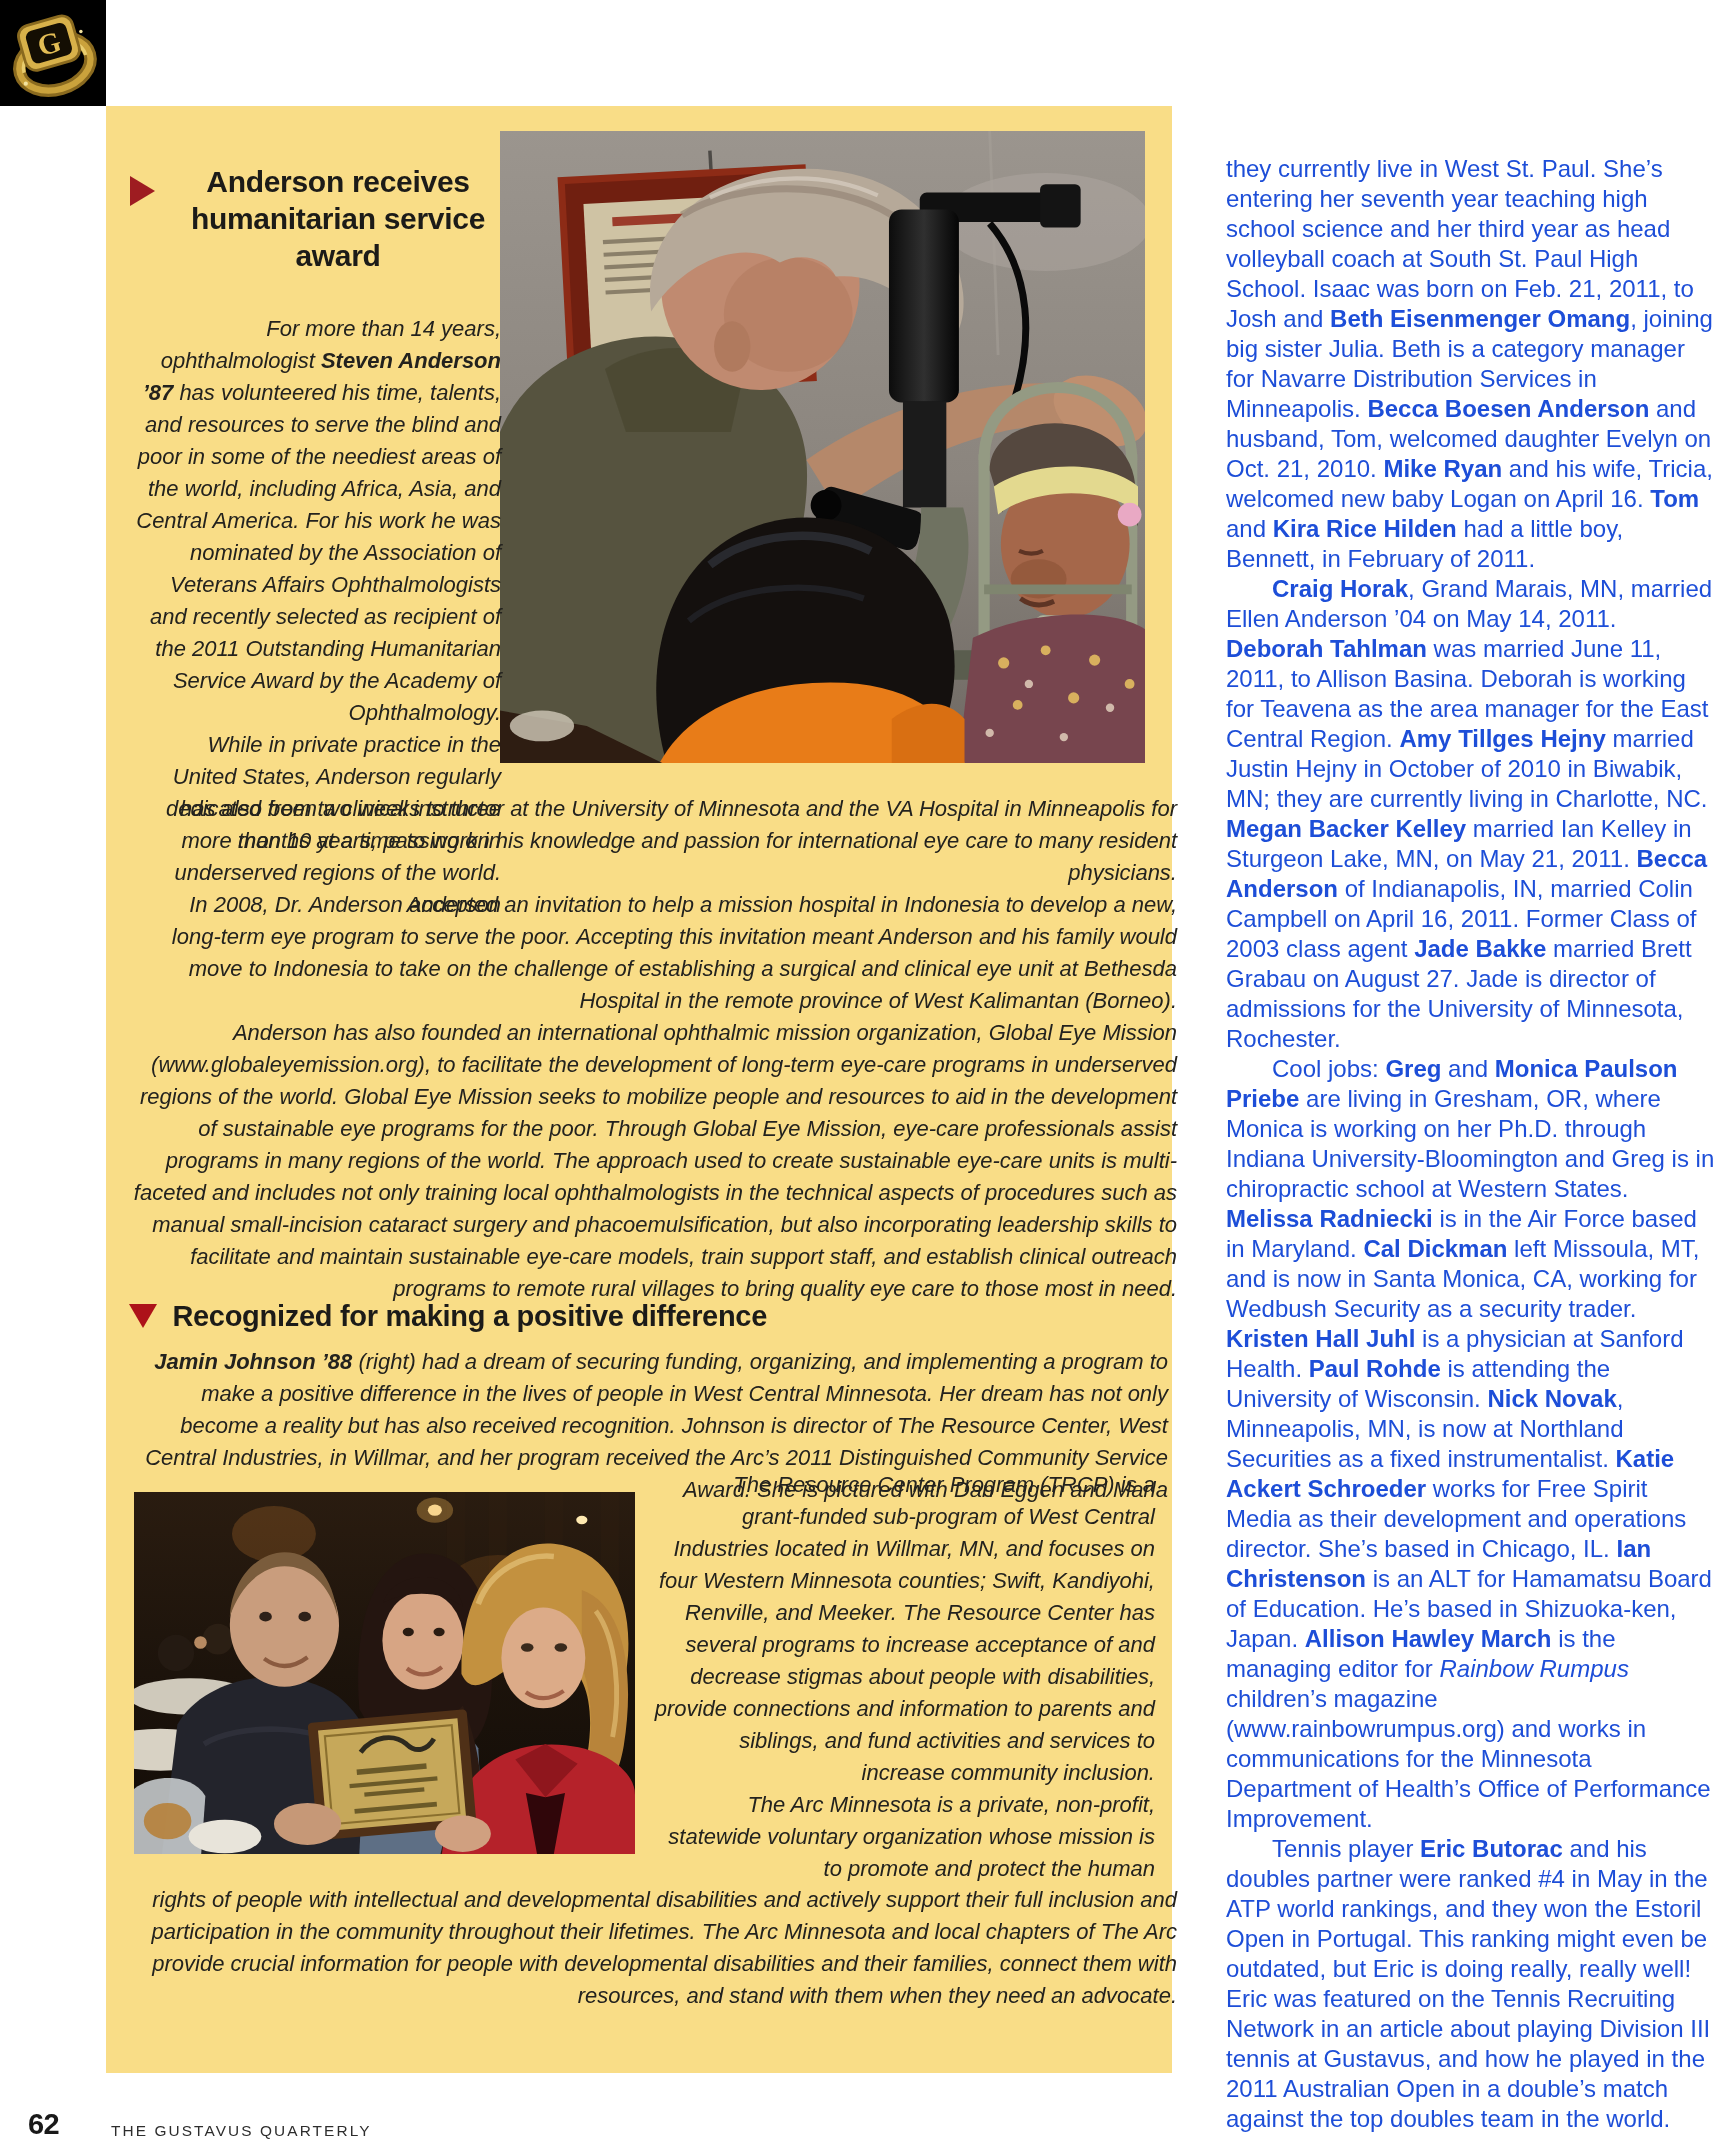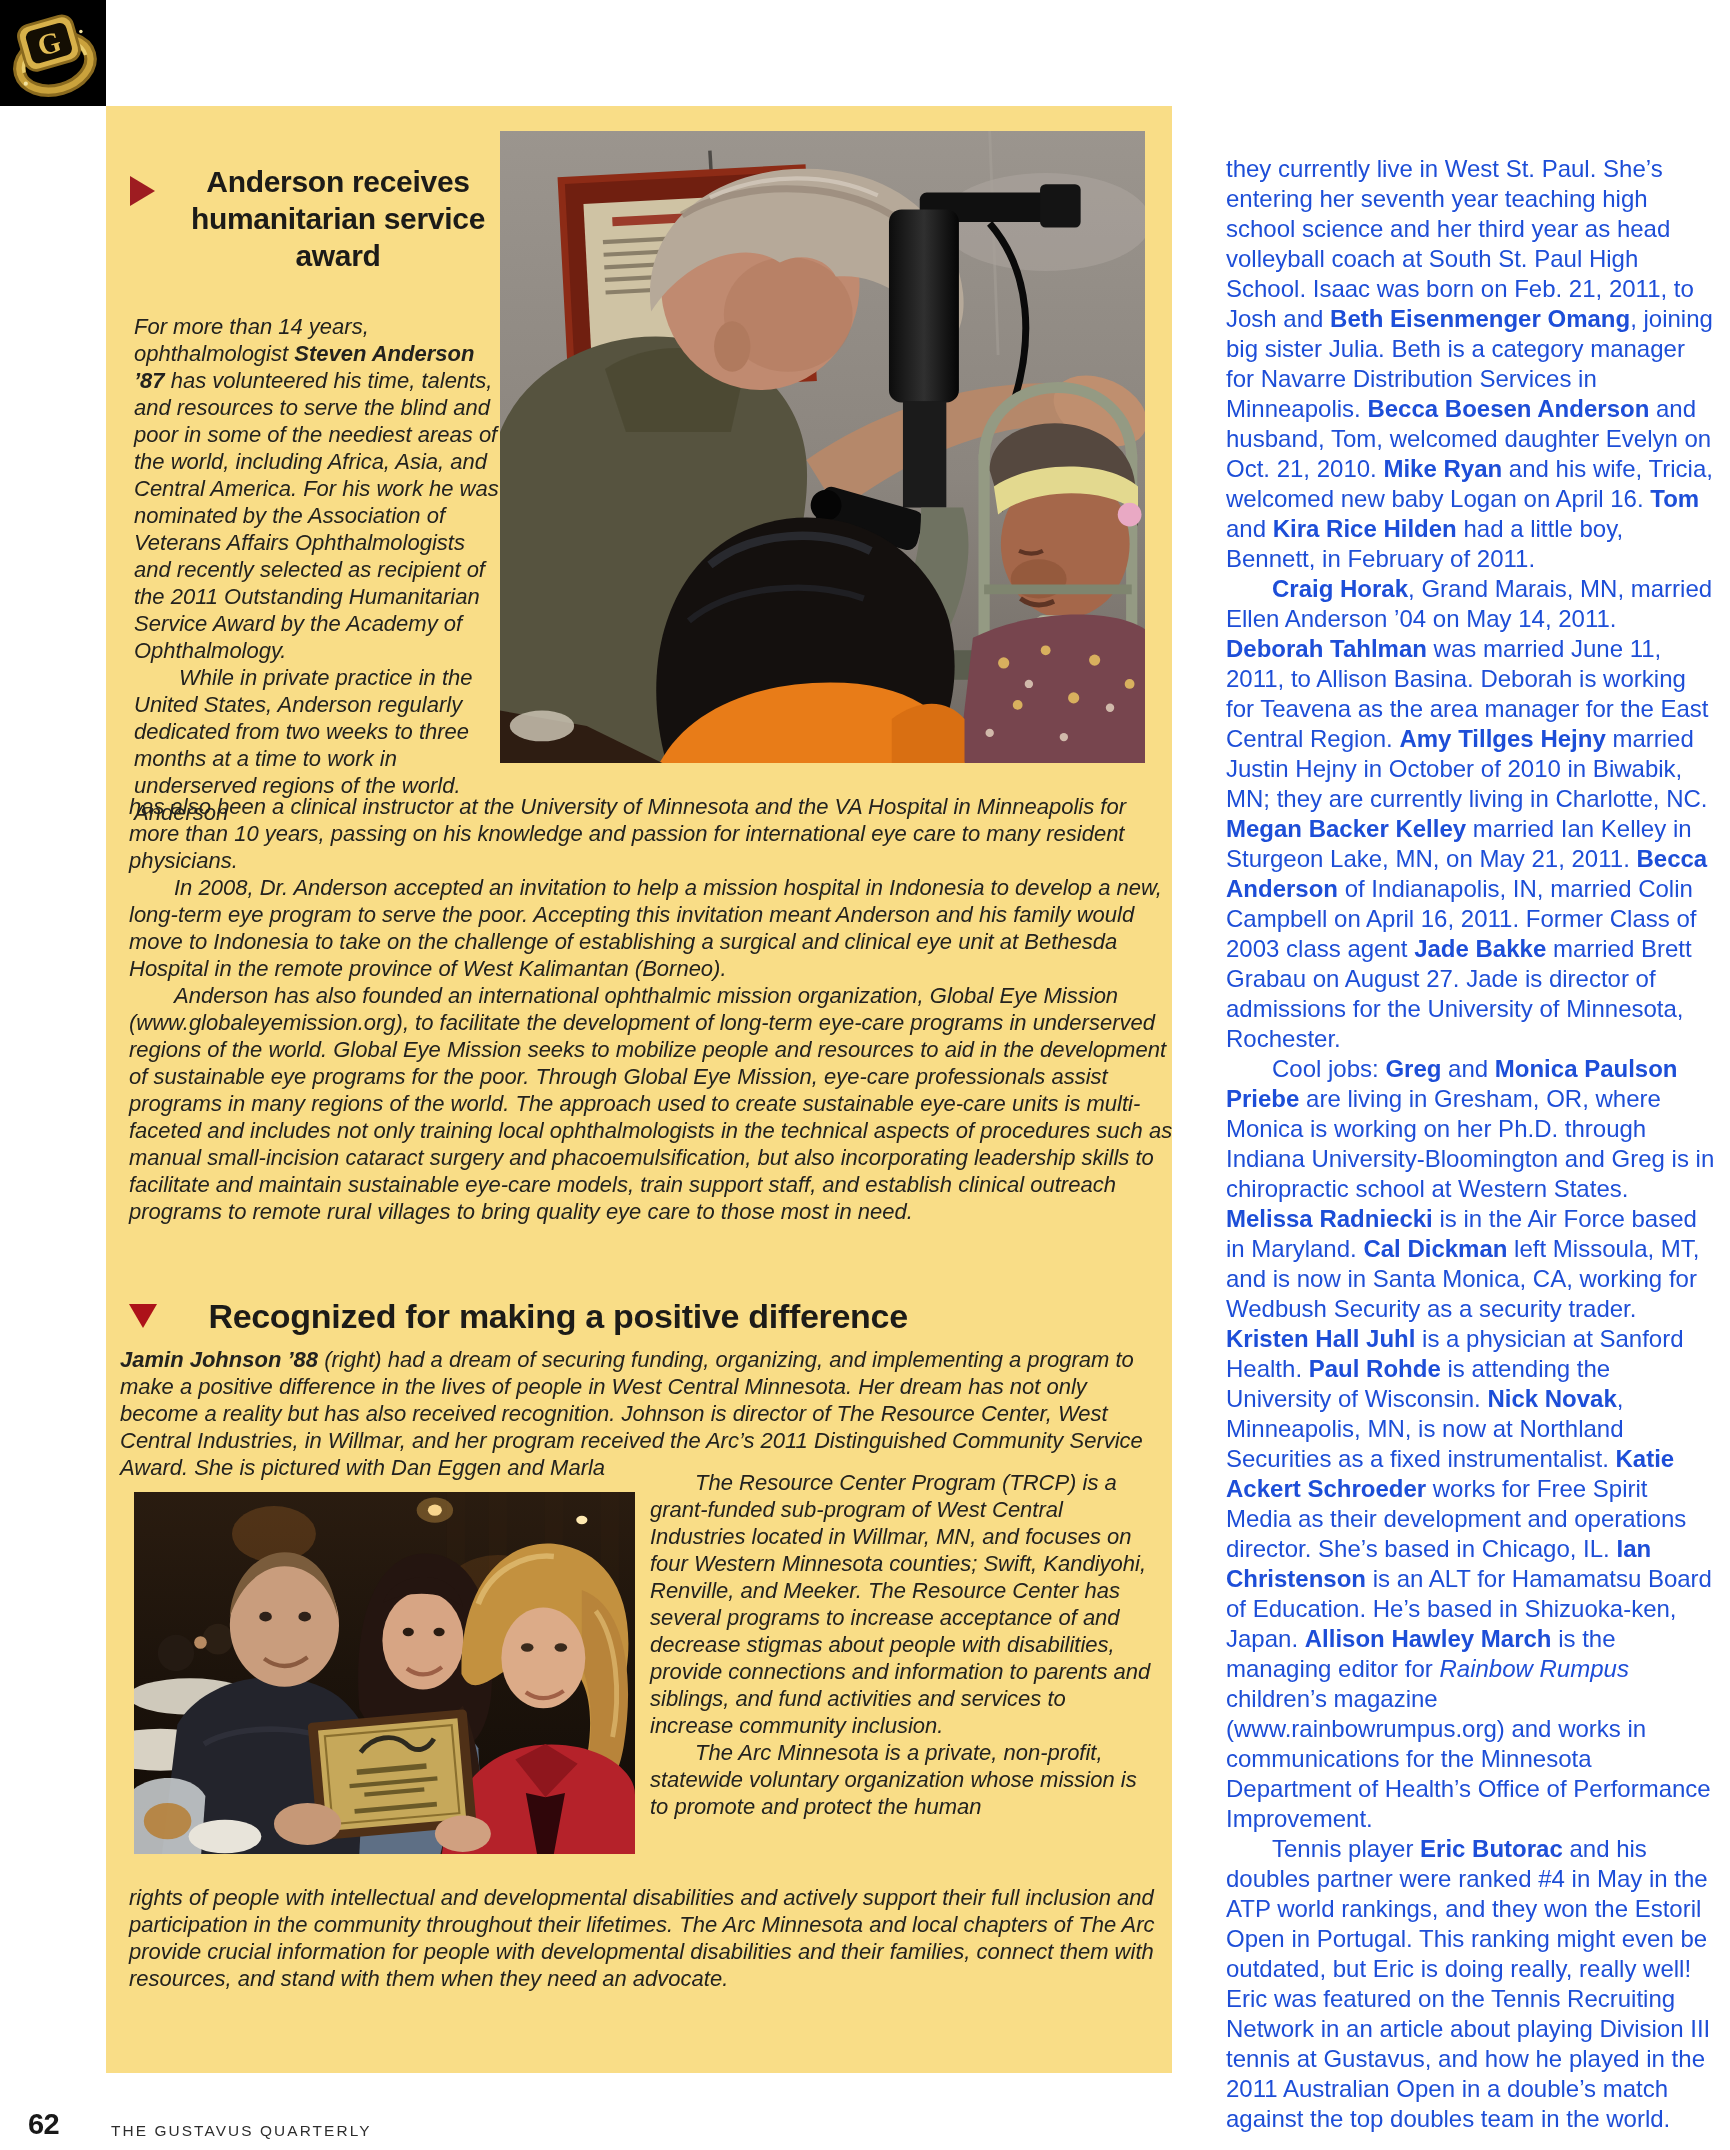--- a/index.html
+++ b/index.html
@@ -15,26 +15,26 @@
   .logo svg { display:block; width:100%; height:100%; }
 
   
   .ybox { left:106px; top:106px; width:1066px; height:1967px; background:#f9dd87; }
 
   .photo { position:absolute; overflow:hidden; background:#777; }
   .photo svg { display:block; width:100%; height:100%; }
 
   .ytitle { font-weight:700; color:#1c1b18; font-size:30px; line-height:37px; letter-spacing:-0.3px; }
   .h2row { display:flex; align-items:center; gap:15.4px; }
-  .h2row .ytitle { font-size:34px; line-height:32px;margin-left:36px; }
+  .h2row .ytitle { font-size:29px; line-height:32px; }
 
   .tri-r { width:0; height:0; border-left:25px solid #9e1c21; border-top:15.4px solid transparent; border-bottom:15.4px solid transparent; }
   .tri-d { width:0; height:0; border-top:24px solid #ad1219; border-left:14.7px solid transparent; border-right:14.7px solid transparent; }
 
-  .ybody { font-style:italic; color:#23221e; font-size:22px; line-height:27px; }
+  .ybody { font-style:italic; color:#23221e; font-size:22px; line-height:32px;text-align:right; }
   .ybody p { margin:0; }
   p.ind { text-indent:45px; }
 
   .notes { color:#1d4ed8; font-size:24px; line-height:30px; }
   .notes p { margin:0; }
   .notes p.ind { text-indent:46px; }
 
   .b { font-weight:700; }
   .i { font-style:italic;margin-top:19px; }
 

